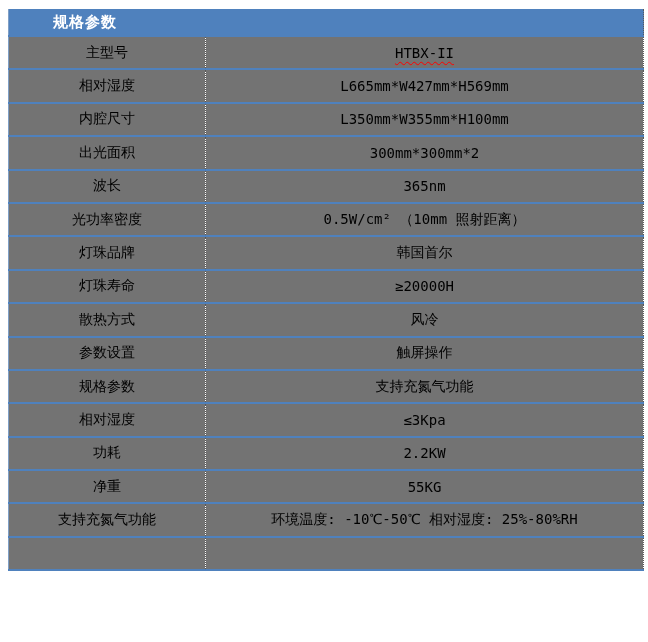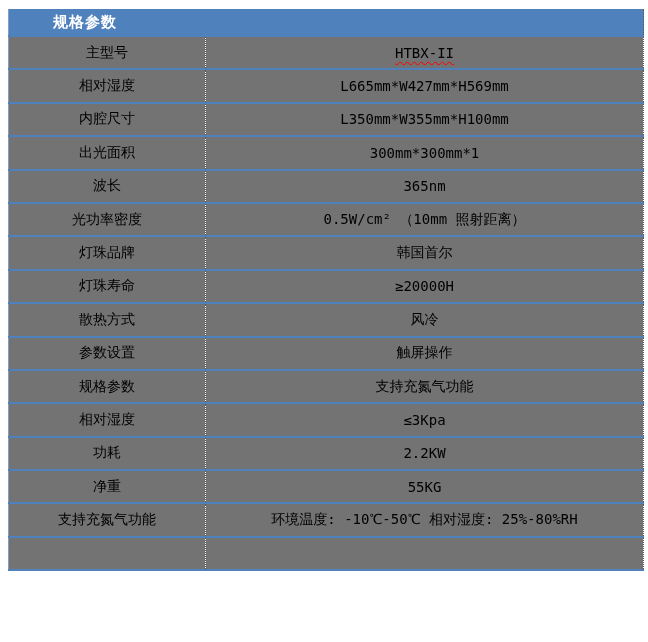--- a/index.html
+++ b/index.html
@@ -101,21 +101,21 @@
     <td class="value">
       <span>L350mm*W355mm*H100mm</span>
     </td>
   </tr>
 
   <tr>
     <td class="label">
       <span>出光面积</span>
     </td>
     <td class="value">
-      <span>300mm*300mm*1</span>
+      <span>300mm*300mm*2</span>
     </td>
   </tr>
 
   <tr>
     <td class="label">
       <span>波长</span>
     </td>
     <td class="value">
       <span>365nm</span>
     </td>

